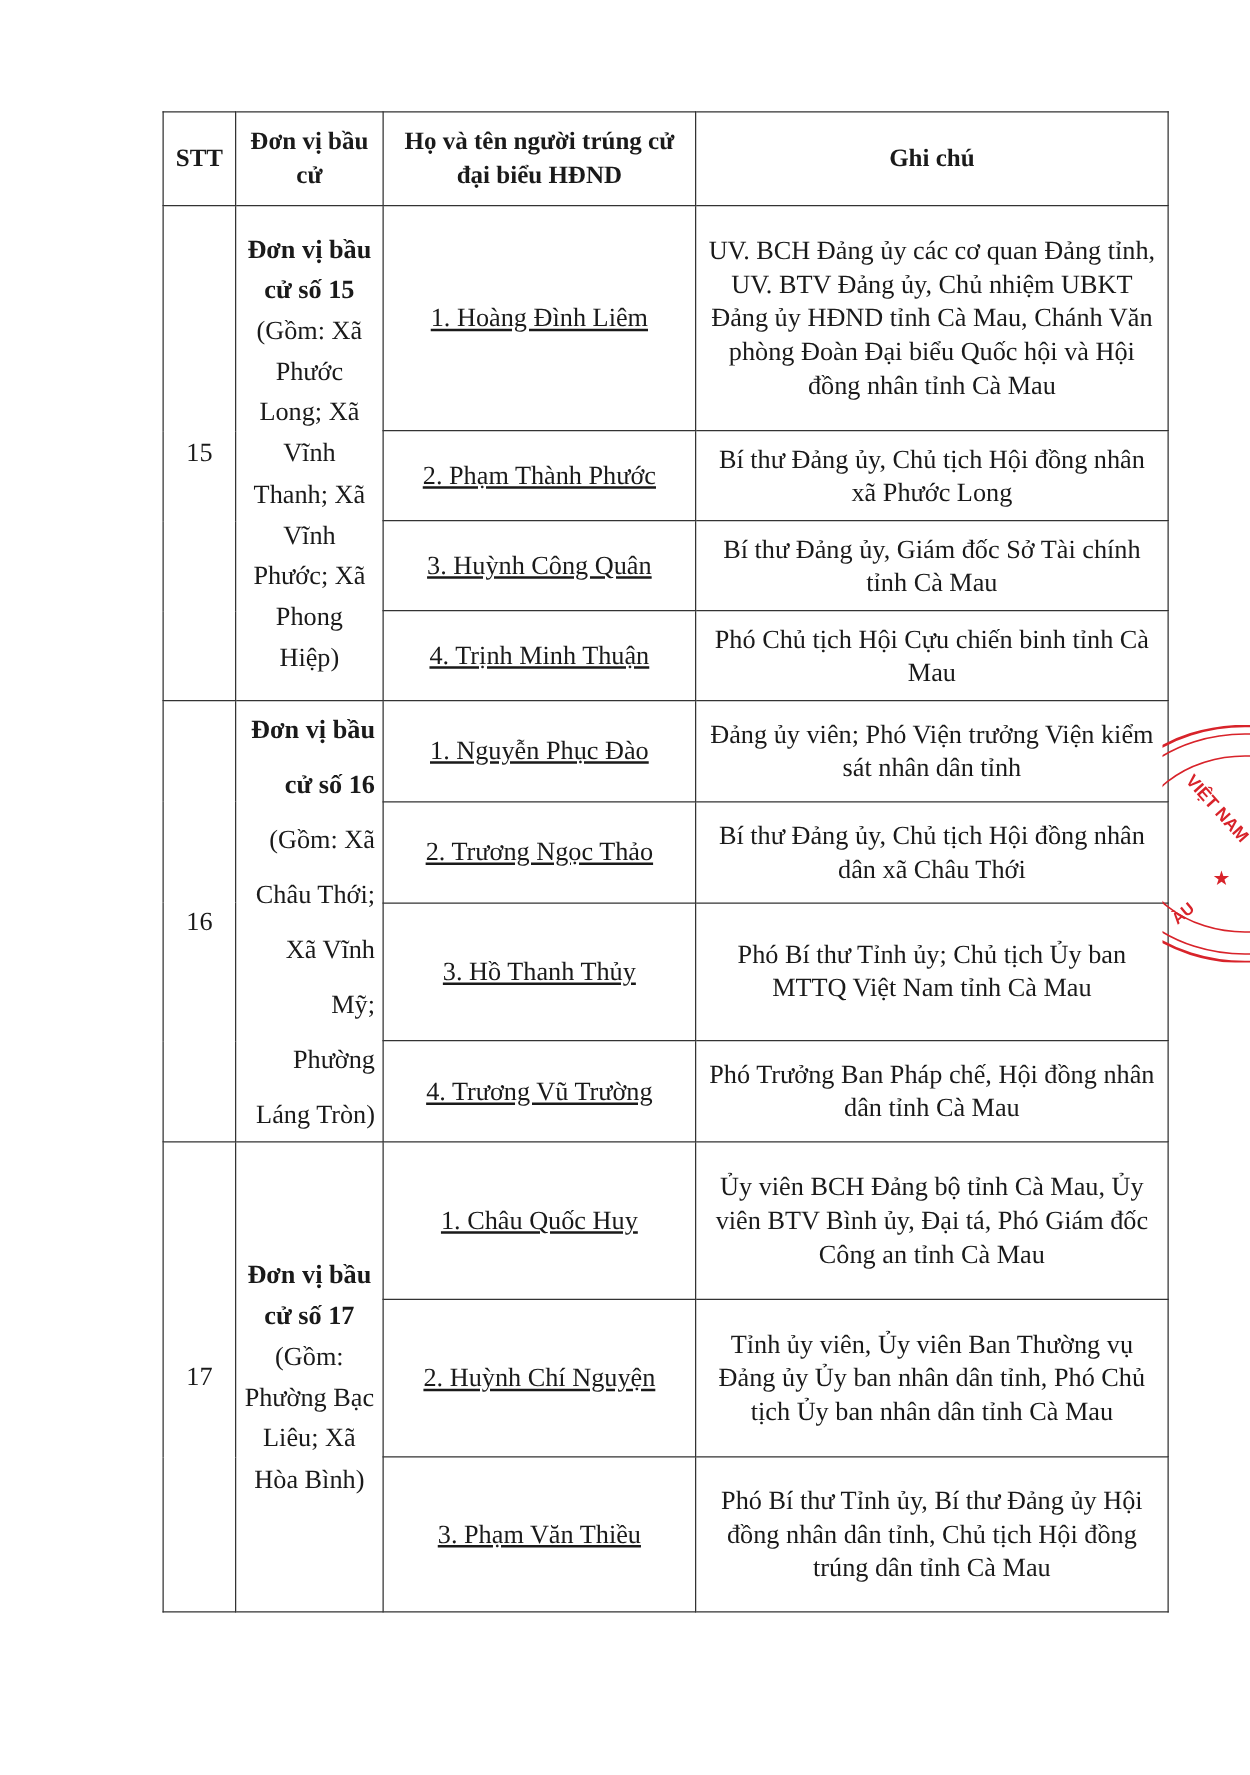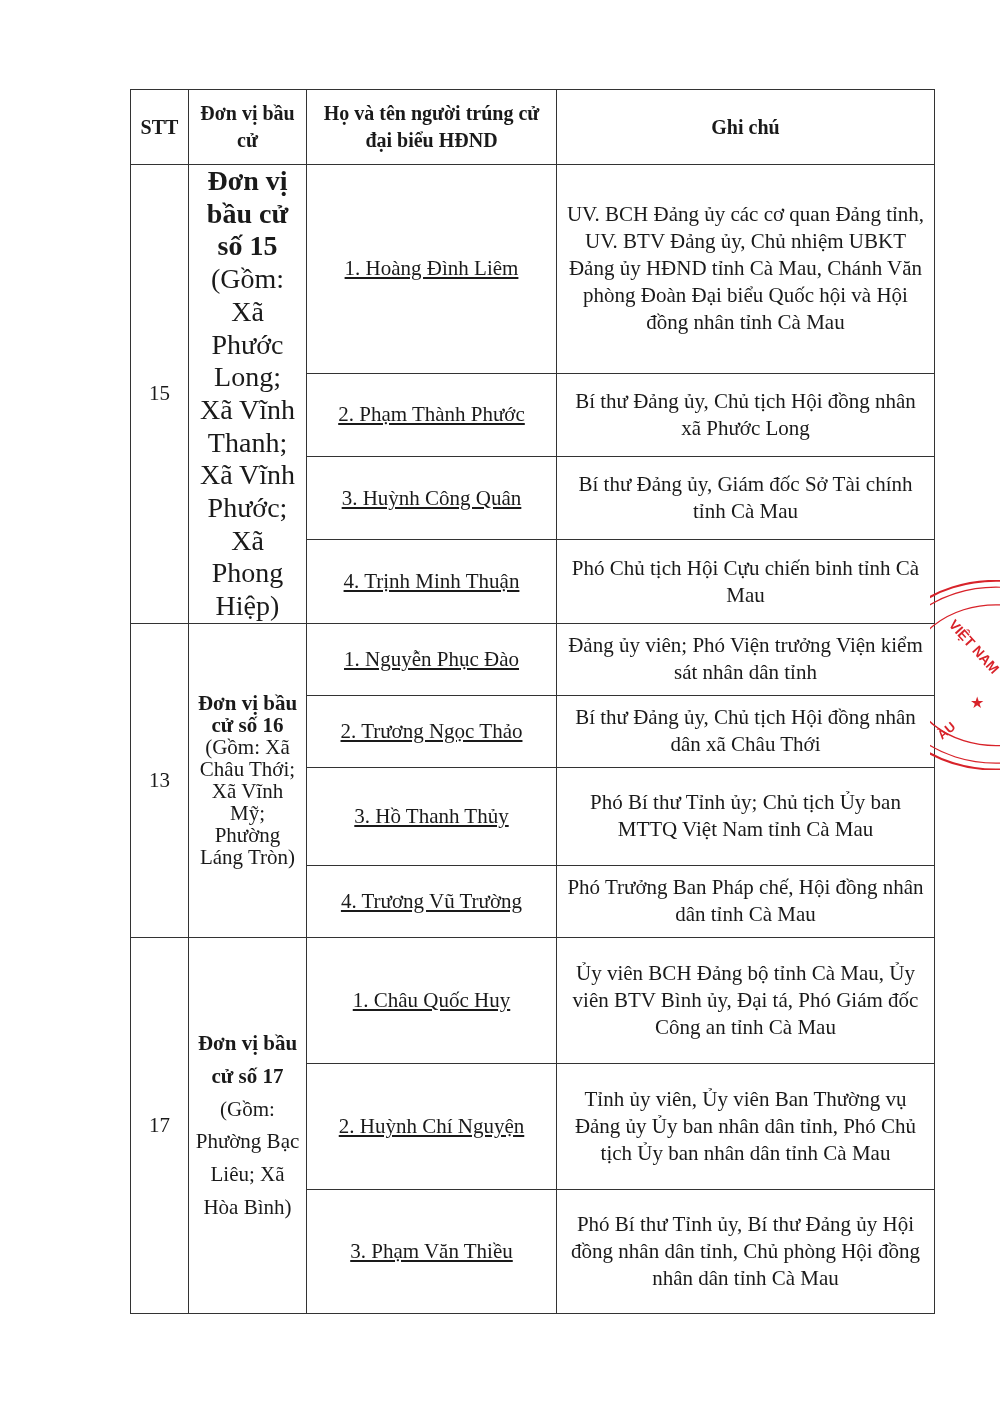--- a/index.html
+++ b/index.html
@@ -50,43 +50,43 @@
         <th class="stt">STT</th>
         <th>Đơn vị bầu cử</th>
         <th>Họ và tên người trúng cử đại biểu HĐND</th>
         <th>Ghi chú</th>
       </tr>
     </thead>
     <tbody>
 
       <tr style="height:180px">
         <td rowspan="4">15</td>
-        <td rowspan="4" style="font-size:28px; line-height:32.7px;">
+        <td rowspan="4" style="font-size:21px; line-height:32.7px;">
           <span class="unit-title">Đơn vị bầu cử số 15</span>
           <span class="unit-desc">(Gồm: Xã Phước Long; Xã Vĩnh Thanh; Xã Vĩnh Phước; Xã Phong Hiệp)</span>
         </td>
         <td class="name">1. Hoàng Đình Liêm</td>
         <td>UV. BCH Đảng ủy các cơ quan Đảng tỉnh, UV. BTV Đảng ủy, Chủ nhiệm UBKT Đảng ủy HĐND tỉnh Cà Mau, Chánh Văn phòng Đoàn Đại biểu Quốc hội và Hội đồng nhân tỉnh Cà Mau</td>
       </tr>
       <tr style="height:72px">
         <td class="name">2. Phạm Thành Phước</td>
         <td>Bí thư Đảng ủy, Chủ tịch Hội đồng nhân xã Phước Long</td>
       </tr>
       <tr style="height:72px">
         <td class="name">3. Huỳnh Công Quân</td>
         <td>Bí thư Đảng ủy, Giám đốc Sở Tài chính tỉnh Cà Mau</td>
       </tr>
       <tr style="height:72px">
         <td class="name">4. Trịnh Minh Thuận</td>
         <td>Phó Chủ tịch Hội Cựu chiến binh tỉnh Cà Mau</td>
       </tr>
 
       <tr style="height:72px">
-        <td rowspan="4">13</td>
-        <td rowspan="4" style="line-height:22px;">
+        <td rowspan="4">16</td>
+        <td rowspan="4" style="line-height:44px;text-align:right;">
           <span class="unit-title">Đơn vị bầu cử số 16</span>
           <span class="unit-desc">(Gồm: Xã Châu Thới; Xã Vĩnh Mỹ; Phường Láng Tròn)</span>
         </td>
         <td class="name">1. Nguyễn Phục Đào</td>
         <td>Đảng ủy viên; Phó Viện trưởng Viện kiểm sát nhân dân tỉnh</td>
       </tr>
       <tr style="height:72px">
         <td class="name">2. Trương Ngọc Thảo</td>
         <td>Bí thư Đảng ủy, Chủ tịch Hội đồng nhân dân xã Châu Thới</td>
       </tr>
@@ -107,21 +107,21 @@
         </td>
         <td class="name">1. Châu Quốc Huy</td>
         <td>Ủy viên BCH Đảng bộ tỉnh Cà Mau, Ủy viên BTV Bình ủy, Đại tá, Phó Giám đốc Công an tỉnh Cà Mau</td>
       </tr>
       <tr style="height:126px">
         <td class="name">2. Huỳnh Chí Nguyện</td>
         <td>Tỉnh ủy viên, Ủy viên Ban Thường vụ Đảng ủy Ủy ban nhân dân tỉnh, Phó Chủ tịch Ủy ban nhân dân tỉnh Cà Mau</td>
       </tr>
       <tr style="height:124px">
         <td class="name">3. Phạm Văn Thiều</td>
-        <td>Phó Bí thư Tỉnh ủy, Bí thư Đảng ủy Hội đồng nhân dân tỉnh, Chủ phòng Hội đồng nhân dân tỉnh Cà Mau</td>
+        <td>Phó Bí thư Tỉnh ủy, Bí thư Đảng ủy Hội đồng nhân dân tỉnh, Chủ tịch Hội đồng trúng dân tỉnh Cà Mau</td>
       </tr>
     </tbody>
   </table>
 
   <svg class="stamp" viewBox="0 0 130 190" xmlns="http://www.w3.org/2000/svg">
     <circle cx="130" cy="95" r="118" fill="none" stroke="#d8232a" stroke-width="2.5" transform="translate(-64,0) scale(1,0.8) translate(0,24)"></circle>
     <circle cx="130" cy="95" r="110" fill="none" stroke="#d8232a" stroke-width="1.5" transform="translate(-64,0) scale(1,0.8) translate(0,24)"></circle>
     <circle cx="130" cy="95" r="88" fill="none" stroke="#d8232a" stroke-width="1.5" transform="translate(-64,0) scale(1,0.8) translate(0,24)"></circle>
     <text x="18" y="45" fill="#d8232a" font-size="14" font-weight="bold" font-family="Liberation Sans, sans-serif" transform="rotate(48 18 45)">VIỆT NAM</text>
     <text x="40" y="128" fill="#d8232a" font-size="16" font-family="DejaVu Sans, sans-serif">★</text>

